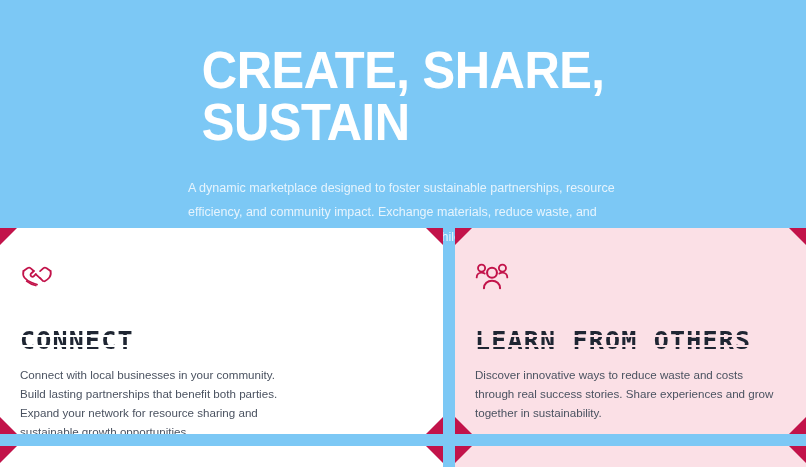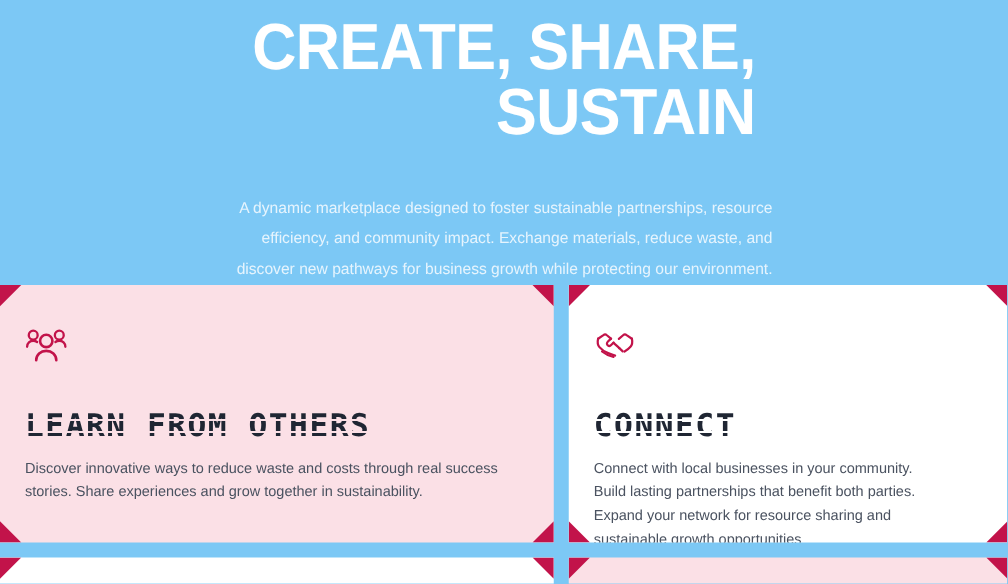--- a/index.html
+++ b/index.html
@@ -28,23 +28,22 @@
   }
 
   
   .hero{
     height:228px;
     width:100%;
     display:flex;
     flex-direction:column;
     align-items:center;
     justify-content:flex-start;
-    padding-top:12px;
-    text-align:right;
-    gap:10px;
+    padding-top:44px;
+    text-align:left;
   }
   .hero-title{
     color:#ffffff;
     font-family:"Liberation Sans", sans-serif;
     font-weight:bold;
     font-size:52px;
     line-height:1.0;
     letter-spacing:-0.5px;
     transform:scaleX(0.94);
     transform-origin:center top;
@@ -178,44 +177,20 @@
   <section class="hero">
     <h1 class="hero-title">
       <span class="line">CREATE, SHARE,</span>
       <span class="line">SUSTAIN</span>
     </h1>
     <p class="hero-sub">A dynamic marketplace designed to foster sustainable partnerships, resource efficiency, and community impact. Exchange materials, reduce waste, and discover new pathways for business growth while protecting our environment.</p>
   </section>
 
   <div class="grid">
 
-    <article class="card pink">
-      <span class="notch tl"></span>
-      <span class="notch tr"></span>
-      <span class="notch bl"></span>
-      <span class="notch br"></span>
-
-      <span class="card-icon">
-        <svg viewBox="0 0 44 38" fill="none" xmlns="http://www.w3.org/2000/svg">
-
-          <circle cx="8.5" cy="7.5" r="4.6" stroke="#c2134a" stroke-width="2.4"></circle>
-          <path d="M2.2 19.5c0-3.6 2.9-6.2 6.3-6.2 1.5 0 2.9.5 4 1.3" stroke="#c2134a" stroke-width="2.4" stroke-linecap="round"></path>
-
-          <circle cx="35.5" cy="7.5" r="4.6" stroke="#c2134a" stroke-width="2.4"></circle>
-          <path d="M41.8 19.5c0-3.6-2.9-6.2-6.3-6.2-1.5 0-2.9.5-4 1.3" stroke="#c2134a" stroke-width="2.4" stroke-linecap="round"></path>
-
-          <circle cx="22" cy="13.5" r="6.4" stroke="#c2134a" stroke-width="2.7"></circle>
-          <path d="M11.6 33.5c0-5.6 4.6-9.7 10.4-9.7s10.4 4.1 10.4 9.7" stroke="#c2134a" stroke-width="2.7" stroke-linecap="round"></path>
-        </svg>
-      </span>
-
-      <h2 class="card-title"><span class="stencil">LEARN FROM OTHERS</span></h2>
-      <p class="card-text">Discover innovative ways to reduce waste and costs through real success stories. Share experiences and grow together in sustainability.</p>
-    </article>
-
     <article class="card white">
       <span class="notch tl"></span>
       <span class="notch tr"></span>
       <span class="notch bl"></span>
       <span class="notch br"></span>
 
       <span class="card-icon">
         <svg viewBox="0 0 44 34" fill="none" xmlns="http://www.w3.org/2000/svg">
           <path d="M4.5 9.2 10 5.4c1.1-.8 2.6-.7 3.6.2l4.2 3.6" stroke="#c2134a" stroke-width="2.3" stroke-linecap="round" stroke-linejoin="round"></path>
           <path d="M39.5 9.2 34 5.4c-1.1-.8-2.6-.7-3.6.2l-4.4 3.8" stroke="#c2134a" stroke-width="2.3" stroke-linecap="round" stroke-linejoin="round"></path>
@@ -225,20 +200,44 @@
           <path d="M4.5 9.2c-.9 3.6-.4 6.5 1.4 8.7 2.2 2.6 5.2 4.7 9 6.2 2.6 1 5 1.9 7.2 2.6" stroke="#c2134a" stroke-width="2.3" stroke-linecap="round" stroke-linejoin="round"></path>
           <path d="M39.5 9.2c.8 3.5.3 6.3-1.5 8.4-1.6 1.9-3.6 3.5-6.1 4.9" stroke="#c2134a" stroke-width="2.3" stroke-linecap="round" stroke-linejoin="round"></path>
           <path d="M8.5 22.4c3.3 2.7 7.3 4.6 12 5.7" stroke="#c2134a" stroke-width="2.1" stroke-linecap="round"></path>
         </svg>
       </span>
 
       <h2 class="card-title"><span class="stencil">CONNECT</span></h2>
       <p class="card-text">Connect with local businesses in your community. Build lasting partnerships that benefit both parties. Expand your network for resource sharing and sustainable growth opportunities</p>
     </article>
 
+    <article class="card pink">
+      <span class="notch tl"></span>
+      <span class="notch tr"></span>
+      <span class="notch bl"></span>
+      <span class="notch br"></span>
+
+      <span class="card-icon">
+        <svg viewBox="0 0 44 38" fill="none" xmlns="http://www.w3.org/2000/svg">
+
+          <circle cx="8.5" cy="7.5" r="4.6" stroke="#c2134a" stroke-width="2.4"></circle>
+          <path d="M2.2 19.5c0-3.6 2.9-6.2 6.3-6.2 1.5 0 2.9.5 4 1.3" stroke="#c2134a" stroke-width="2.4" stroke-linecap="round"></path>
+
+          <circle cx="35.5" cy="7.5" r="4.6" stroke="#c2134a" stroke-width="2.4"></circle>
+          <path d="M41.8 19.5c0-3.6-2.9-6.2-6.3-6.2-1.5 0-2.9.5-4 1.3" stroke="#c2134a" stroke-width="2.4" stroke-linecap="round"></path>
+
+          <circle cx="22" cy="13.5" r="6.4" stroke="#c2134a" stroke-width="2.7"></circle>
+          <path d="M11.6 33.5c0-5.6 4.6-9.7 10.4-9.7s10.4 4.1 10.4 9.7" stroke="#c2134a" stroke-width="2.7" stroke-linecap="round"></path>
+        </svg>
+      </span>
+
+      <h2 class="card-title"><span class="stencil">LEARN FROM OTHERS</span></h2>
+      <p class="card-text">Discover innovative ways to reduce waste and costs through real success stories. Share experiences and grow together in sustainability.</p>
+    </article>
+
     <article class="card white row2-card" style="height:34px;padding:0;">
       <span class="notch tl"></span>
       <span class="notch tr"></span>
     </article>
     <article class="card pink row2-card" style="height:34px;padding:0;">
       <span class="notch tl"></span>
       <span class="notch tr"></span>
     </article>
 
   </div>

